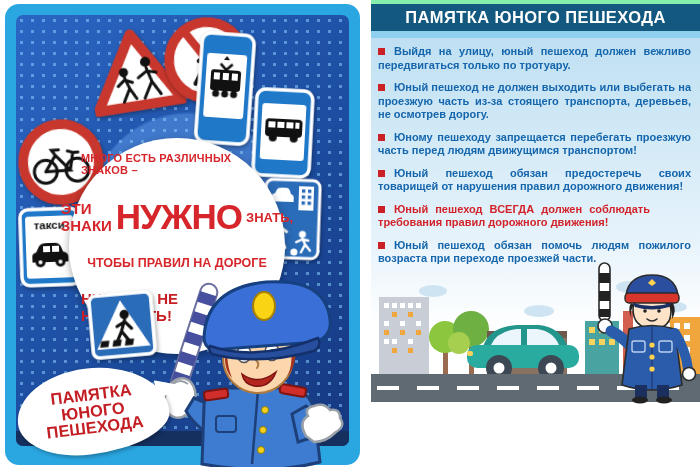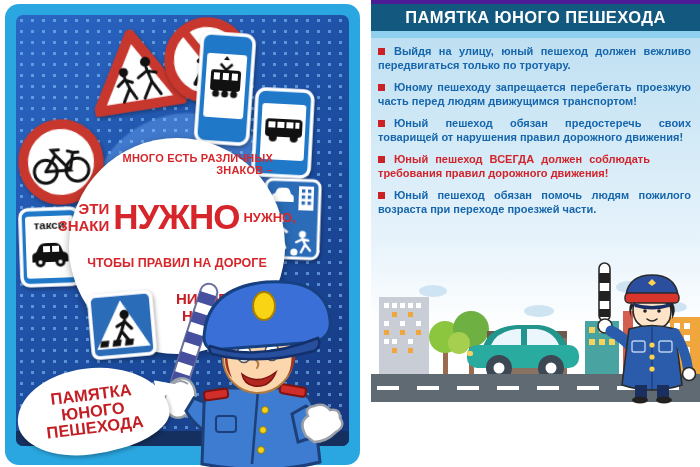--- a/index.html
+++ b/index.html
@@ -15,42 +15,42 @@
     background-image:
       radial-gradient(rgba(140,205,255,.55) 1.4px, transparent 1.8px),
       radial-gradient(circle at 52% 46%, rgba(90,150,230,.55) 0 34%, transparent 35%),
       linear-gradient(135deg, #2b66c4 0%, #1c4da0 55%, #16377f 100%);
     background-size: 11px 11px, auto, auto; }
   .navy-strip { position:absolute; left:0; right:0; bottom:0; height:15px; background:#15305f; }
 
   .sign { position:absolute; filter:drop-shadow(1px 2px 2px rgba(0,0,0,.35)); }
   .center-circle { position:absolute; left:64px; top:134px; width:216px; height:216px; border-radius:50%;
     background:#fff; box-shadow:0 3px 8px rgba(0,0,0,.35); z-index:2;
-    display:flex; flex-direction:column; align-items:center; justify-content:center; text-align:right;
+    display:flex; flex-direction:column; align-items:center; justify-content:center; text-align:left;
     padding:14px 12px 30px 12px; color:#d6262b; font-weight:bold;gap:11px; }
   .cc-l1 { font-size:11px; letter-spacing:.2px; margin-bottom:10px; }
   .cc-l2 { display:flex; align-items:center; gap:4px; margin-bottom:8px; }
   .cc-l2 .sm { font-size:15px; }
   .cc-l2 .big { font-size:35px; letter-spacing:-1px; }
   .cc-l2 .md { font-size:13px; }
   .cc-l3 { font-size:12.5px; margin-bottom:9px; }
   .cc-l4 { font-size:15px; color:#c81f26; }
 
   .cop-left { position:absolute; left:133px; top:262px; width:214px; height:202px; z-index:3; }
 
   .speech-bubble { position:absolute; left:12px; top:364px; width:152px; height:86px; z-index:4;
     background:#fff; border-radius:48% 52% 55% 45% / 55% 60% 40% 45%;
     transform:rotate(-7deg); box-shadow:1px 2px 4px rgba(0,0,0,.3);
     display:flex; flex-direction:column; align-items:center; justify-content:center;
     color:#c41e25; font-weight:bold; font-size:16.5px; line-height:1.02; text-align:center; }
   .speech-bubble::after { content:""; position:absolute; right:-14px; top:20px; width:26px; height:20px;
     background:#fff; clip-path:polygon(0 0, 100% 40%, 10% 100%); }
 
   
-  .right-panel { position:absolute; left:371px; top:0; width:329px; height:409px; background:#4c1d95; }
+  .right-panel { position:absolute; left:371px; top:0; width:329px; height:409px; background:#86efac; }
   .banner { position:absolute; left:0; right:0; top:4px; height:27px; background:#13587e;
     display:flex; align-items:center; justify-content:center; }
   .banner span { color:#fff; font-weight:bold; font-size:16.5px; letter-spacing:.4px; }
   .banner-strip { position:absolute; left:0; right:0; top:31px; height:7px; background:#8fd0ef; }
   .rules-area { position:absolute; left:0; right:0; top:38px; bottom:0;
     background:linear-gradient(#bfe0f2 0%, #e7f3fb 55%, #ffffff 78%);
     padding:7px 9px 0 7px; }
   .rule { font-weight:bold; font-size:11px; line-height:1.23; color:#1566ac;
     text-align:justify; margin-bottom:9px; position:relative; z-index:2; }
   .rule .bullet { display:inline-block; width:7px; height:7px; background:#cc2027; margin-right:9px; }
@@ -183,21 +183,21 @@
           </g>
           <circle cx="32" cy="74" r="3.6" fill="#fff"></circle>
         </svg>
       </div>
 
       <div class="center-circle">
         <div class="cc-l1">МНОГО ЕСТЬ РАЗЛИЧНЫХ ЗНАКОВ –</div>
         <div class="cc-l2">
           <span class="sm">ЭТИ ЗНАКИ</span>
           <span class="big">НУЖНО</span>
-          <span class="md">НУЖНО,</span>
+          <span class="md">ЗНАТЬ,</span>
         </div>
         <div class="cc-l3">ЧТОБЫ ПРАВИЛ НА ДОРОГЕ</div>
         <div class="cc-l4">НИКОГДА НЕ НАРУШАТЬ!</div>
       </div>
 
       <div class="cop-left">
         <svg width="214" height="202" viewBox="0 0 214 202">
 
           <g transform="rotate(18 44 120)">
             <clipPath id="batonClip">
@@ -260,20 +260,21 @@
   </div>
 
   <div class="right-panel">
     <div class="banner">
       <span>ПАМЯТКА ЮНОГО ПЕШЕХОДА</span>
     </div>
     <div class="banner-strip"></div>
 
     <div class="rules-area">
       <p class="rule"><span class="bullet"></span><span>Выйдя на улицу, юный пешеход должен вежливо передвигаться только по тротуару.</span></p>
+      <p class="rule"><span class="bullet"></span><span>Юный пешеход не должен выходить или выбегать на проезжую часть из-за стоящего транспорта, деревьев, не осмотрев дорогу.</span></p>
       <p class="rule"><span class="bullet"></span><span>Юному пешеходу запрещается перебегать проезжую часть перед людям движущимся транспортом!</span></p>
       <p class="rule"><span class="bullet"></span><span>Юный пешеход обязан предостеречь своих товарищей от нарушения правил дорожного движения!</span></p>
       <p class="rule red"><span class="bullet"></span><span>Юный пешеход ВСЕГДА должен соблюдать требования правил дорожного движения!</span></p>
       <p class="rule"><span class="bullet"></span><span>Юный пешеход обязан помочь людям пожилого возраста при переходе проезжей части.</span></p>
 
       <svg class="street" viewBox="0 0 329 150">
 
         <ellipse cx="62" cy="32" rx="14" ry="6" fill="#cfe4f2"></ellipse>
         <ellipse cx="168" cy="52" rx="15" ry="6" fill="#cfe4f2"></ellipse>
         <ellipse cx="258" cy="28" rx="13" ry="6" fill="#cfe4f2"></ellipse>

